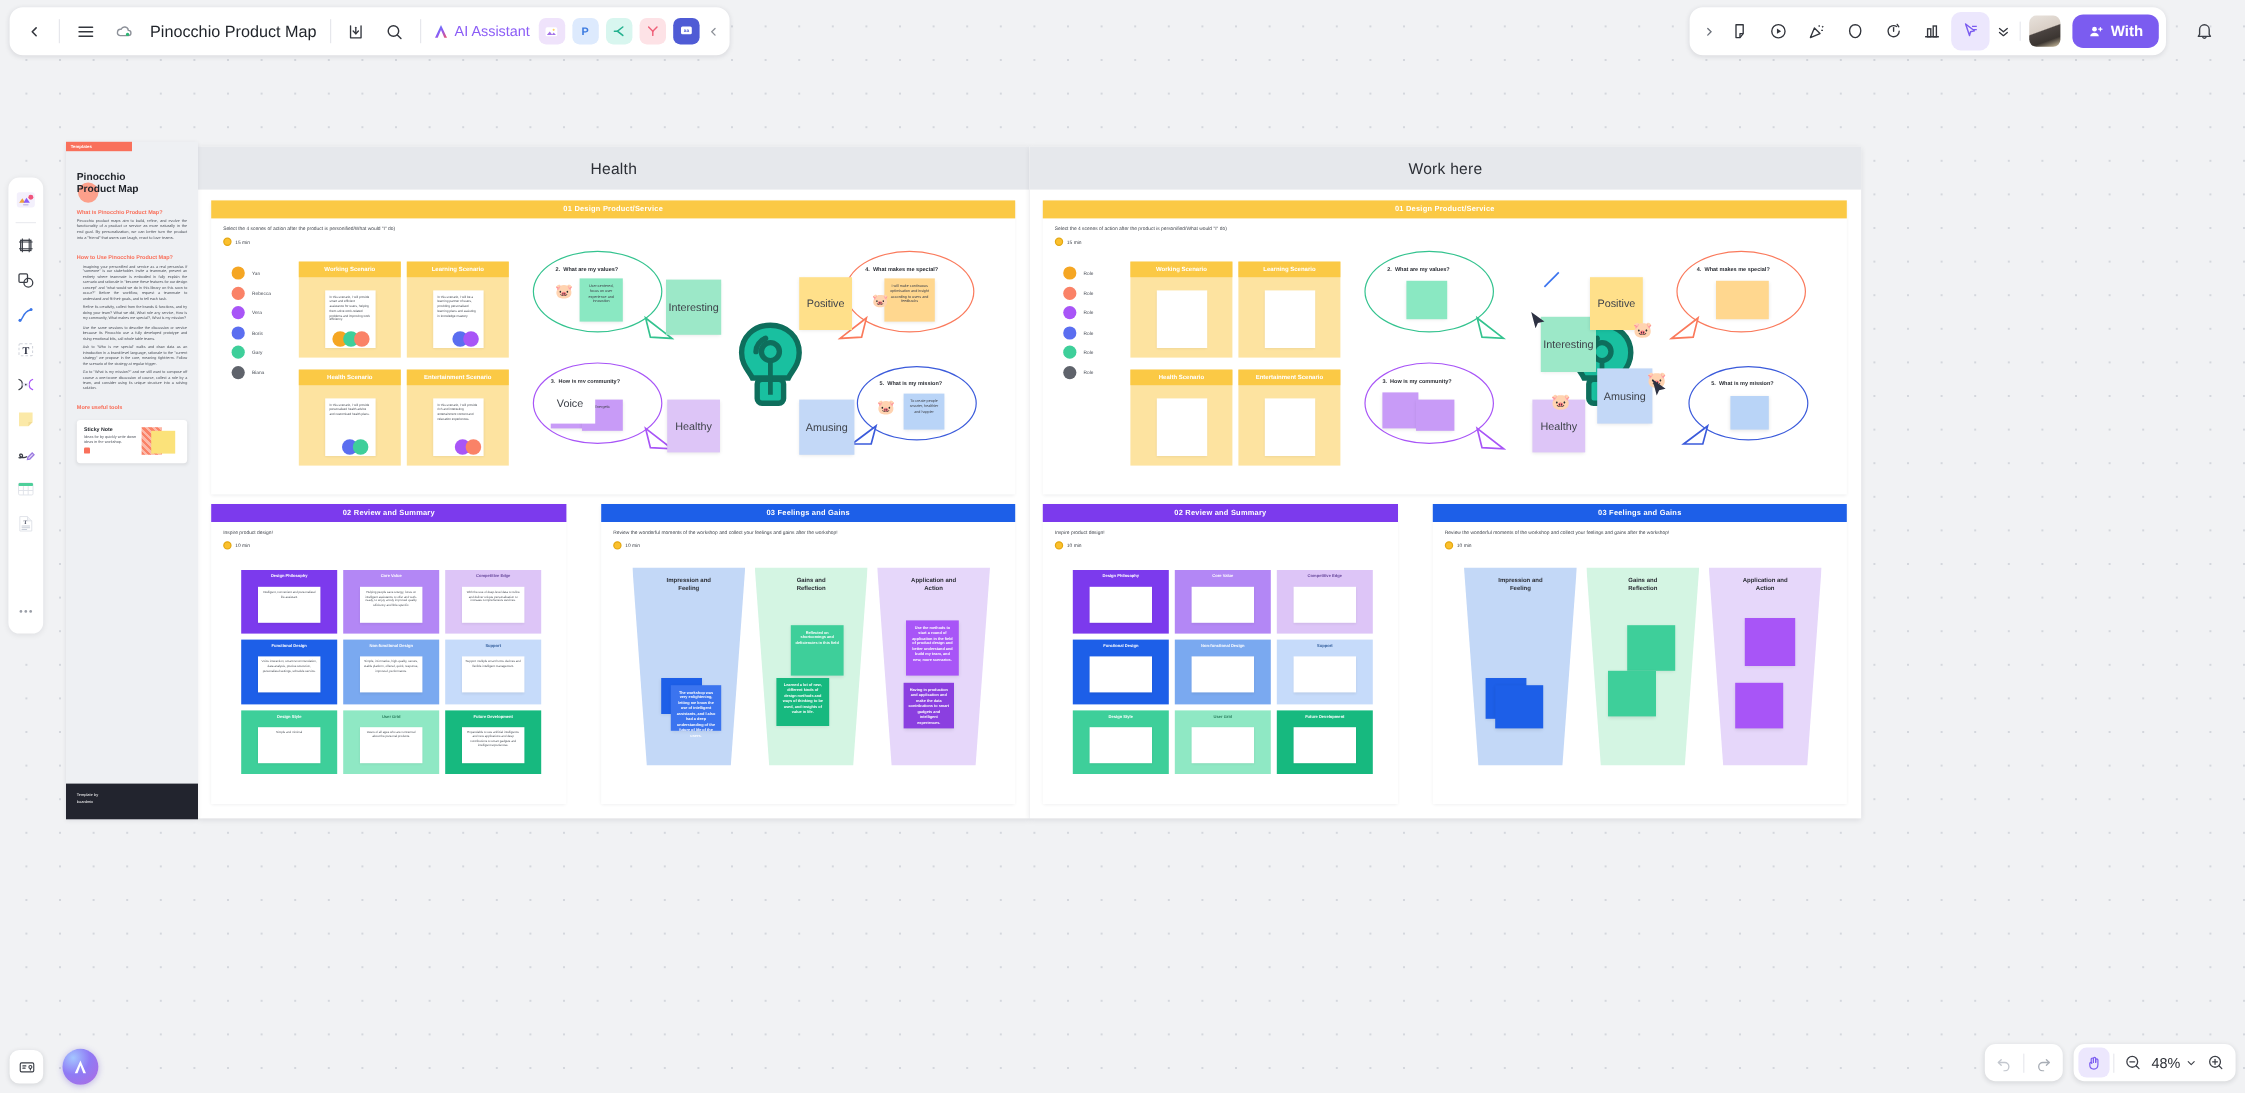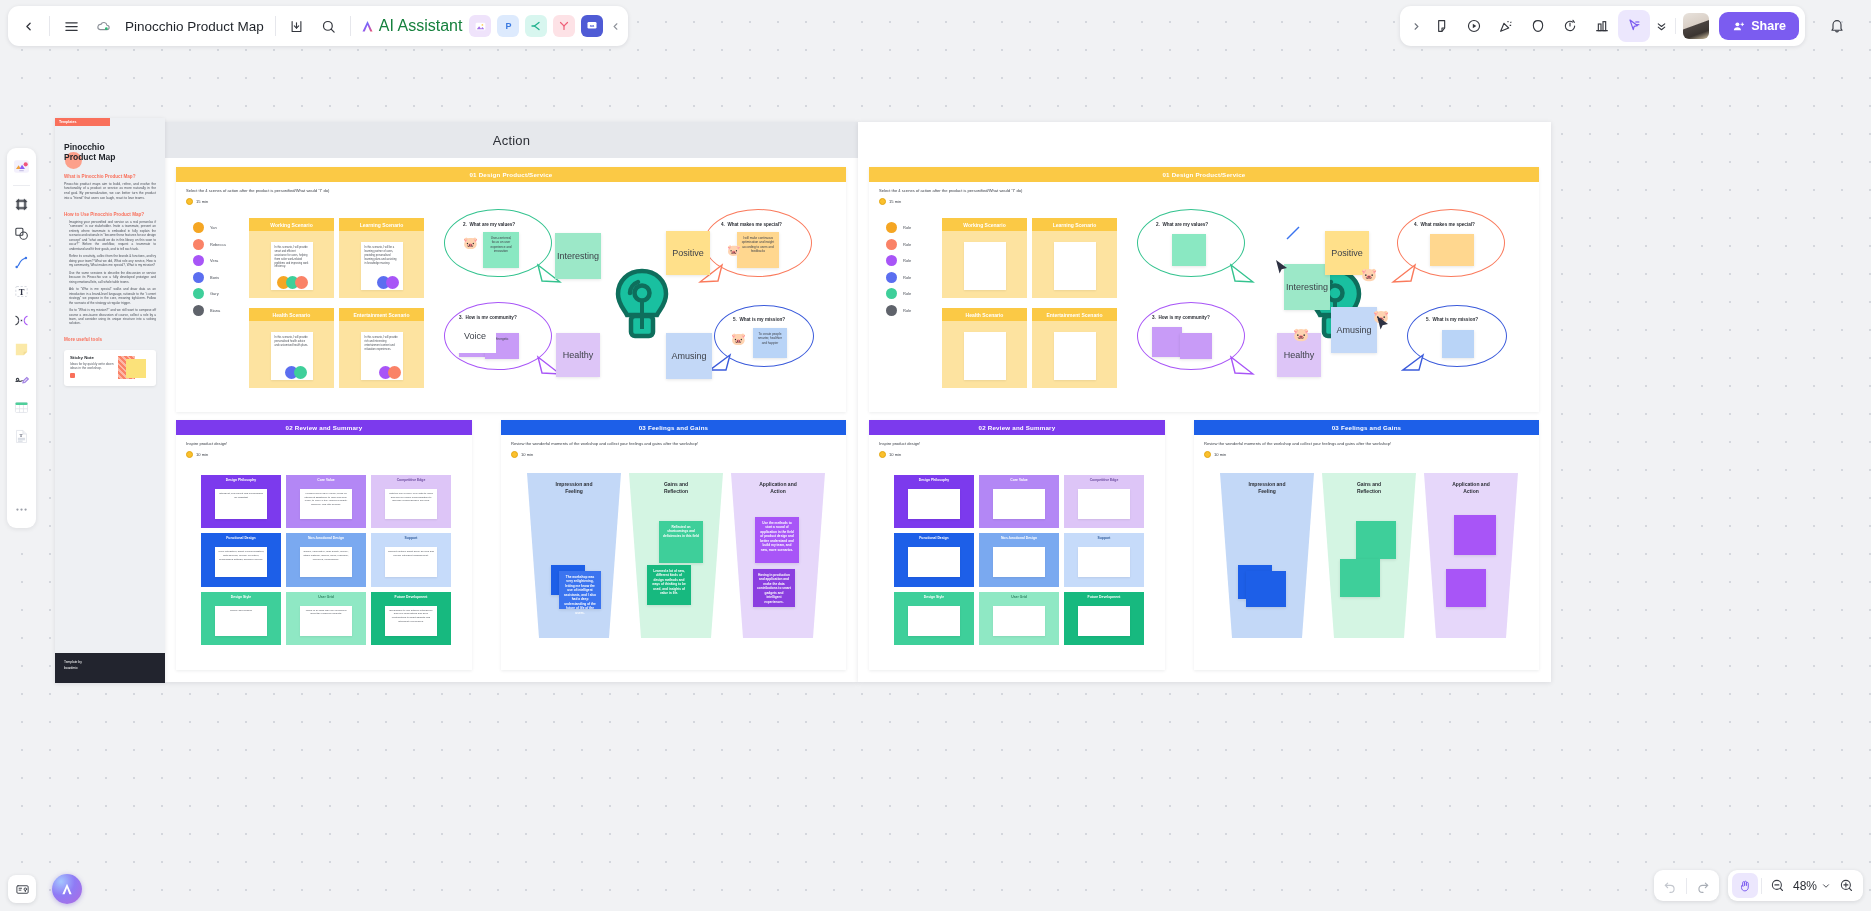--- a/index.html
+++ b/index.html
@@ -18,21 +18,21 @@
   
   #topbar-left {
     position:absolute; left:8px; top:6px; height:40px;
     background:#fff; border-radius:11px; display:flex; align-items:center;
     box-shadow:0 1px 4px rgba(18,23,36,.10); padding:0 4px; z-index:40;
   }
   .tb-btn { height:32px; min-width:32px; display:flex; align-items:center; justify-content:center;
             border-radius:8px; cursor:pointer; color:#30333b; }
   .tb-sep { width:1px; height:20px; background:#e6e7ec; margin:0 5px; }
   .doc-title { font-size:13.5px; color:#1f2329; white-space:nowrap; padding:0 6px; }
-  .ai-label { font-size:16px; color:#15803d; white-space:nowrap; }
+  .ai-label { font-size:12px; color:#8b5cf6; white-space:nowrap; }
   .applet { width:22px; height:22px; border-radius:6px; display:flex;align-items:center;justify-content:center;
             font-size:9px; font-weight:700; color:#fff; margin:0 3px; cursor:pointer;}
 
   #topbar-right {
     position:absolute; right:66px; top:6px; height:40px;
     background:#fff; border-radius:11px; display:flex; align-items:center;
     box-shadow:0 1px 4px rgba(18,23,36,.10); padding:0 6px; z-index:40;
   }
   .share-btn { background:#7b5cf0; color:#fff; border-radius:9px; height:28px; padding:0 13px;
      display:flex; align-items:center; gap:6px; font-size:12.5px; font-weight:600; cursor:pointer; margin-left:6px;}
@@ -280,21 +280,21 @@
       </svg>
   </div>
   <div class="vsep"></div>
   <div class="avatar"></div>
   <div class="share-btn">
     <svg width="13" height="13" viewBox="0 0 24 24" fill="#fff">
         <circle cx="10" cy="8" r="3.6"></circle>
         <path d="M3.4 19c0-3.6 2.9-5.6 6.6-5.6s6.6 2 6.6 5.6z"></path>
         <path d="M19 5.5v5M16.5 8h5" stroke="#fff" stroke-width="1.8" stroke-linecap="round"></path>
       </svg>
-    <span>Share</span>
+    <span>With</span>
   </div>
 </div>
 <div id="bell">
   <svg width="16" height="16" viewBox="0 0 24 24" fill="none" stroke="#3b3f47" stroke-width="1.7" stroke-linecap="round" stroke-linejoin="round">
       <path d="M18 16V10a6 6 0 1 0-12 0v6l-1.6 2.4h15.2z"></path>
       <path d="M10 19.5a2.2 2.2 0 0 0 4 0"></path>
     </svg>
 </div>
 
 <div id="lefttools">
@@ -465,21 +465,21 @@
       </div>
     </div>
   </div>
   <div id="tpl-foot">
     <div>Template by</div>
     <div style="margin-top:2px;">boardmix</div>
   </div>
 </div>
 
 <div class="board" style="left:165px; top:122px; width:693px; height:560px;">
-  <div class="board-hd">Action</div>
+  <div class="board-hd">Health</div>
 
   <div class="sec" style="left:11px; top:45px; width:670px; height:245px;">
     <div class="sec-hd" style="background:#fbc945;">01 Design Product/Service</div>
     <div class="sec-sub">Select the 4 scenes of action after the product is personified/What would "I" do)</div>
     <div class="timer">
       <div class="tclock"></div>
       <span>15 min</span>
     </div>
 
     <div class="legend" style="left:17px; top:55px;">
@@ -683,20 +683,21 @@
           <div class="sq-tx">Use the methods to start a round of application in the field of product design and better understand and build my team, and new, more scenarios.</div>
         </div>
       <div class="sq" style="left:22px;top:96px;width:42px;height:38px;background:#8b3fe0;">
           <div class="sq-tx">Having in production and application and make the data contributions to smart gadgets and intelligent experiences.</div>
         </div>
     </div>
   </div>
 </div>
 
 <div class="board" style="left:858px; top:122px; width:693px; height:560px;">
+  <div class="board-hd">Work here</div>
 
   <div class="sec" style="left:11px; top:45px; width:670px; height:245px;">
     <div class="sec-hd" style="background:#fbc945;">01 Design Product/Service</div>
     <div class="sec-sub">Select the 4 scenes of action after the product is personified/What would "I" do)</div>
     <div class="timer">
       <div class="tclock"></div>
       <span>15 min</span>
     </div>
     <div class="legend" style="left:17px; top:55px;">
       <div class="lg-row">

